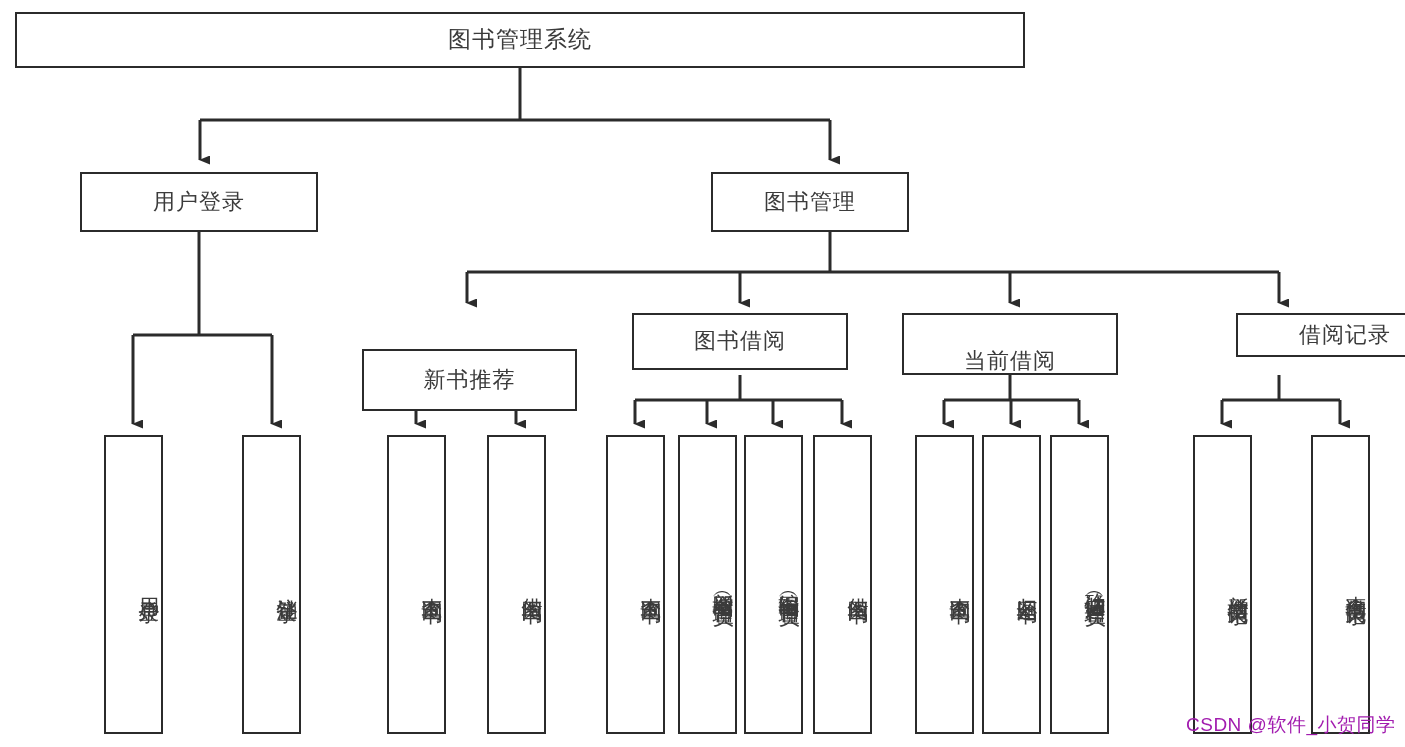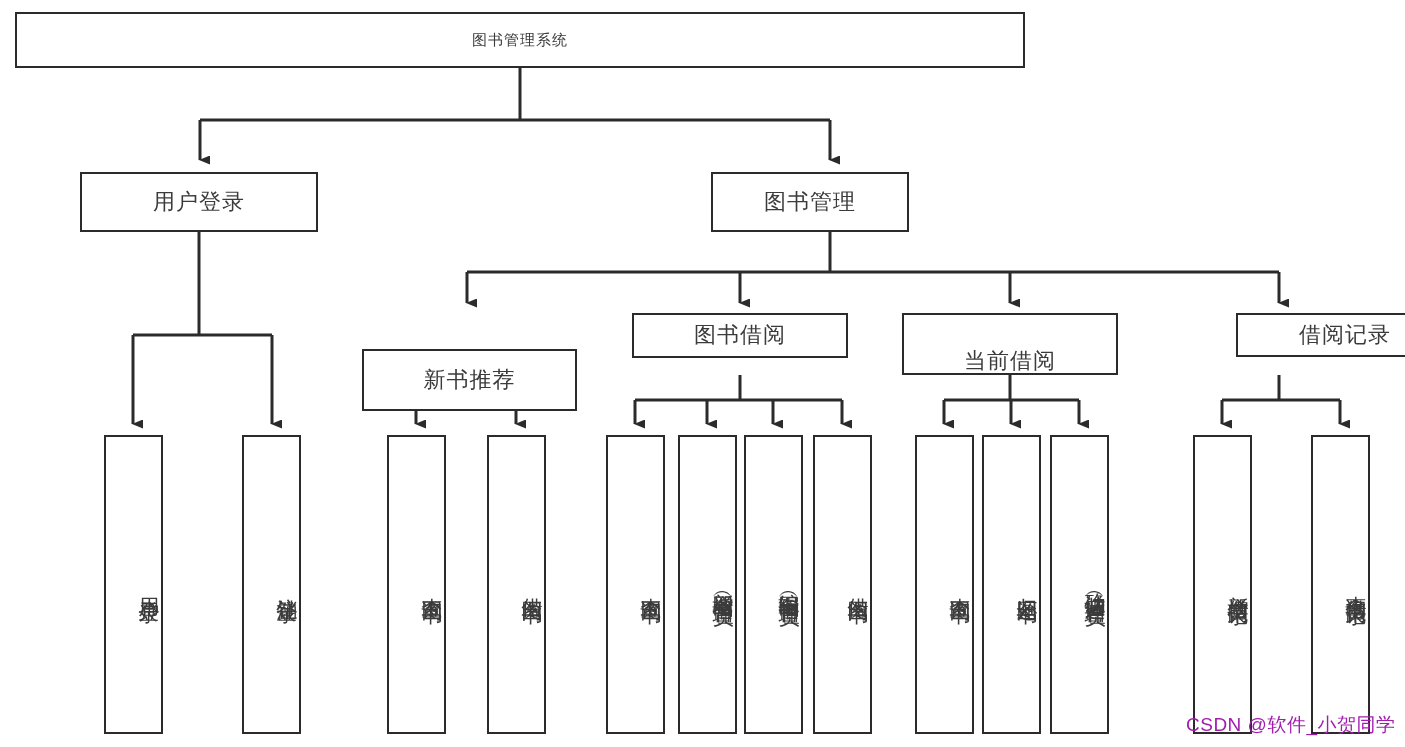--- a/index.html
+++ b/index.html
@@ -48,21 +48,21 @@
     padding: 10px 0;
     align-items: flex-start;
     justify-content: center;
   }
   .node.v .vlabel {
     writing-mode: vertical-rl;
     text-orientation: upright;
     line-height: 1.12;
     white-space: nowrap;
   }
-  .node.root { font-size: 15px; font-family: Liberation Serif, serif; }
+  .node.root { font-size: 23px; font-family: Liberation Serif, serif; }
   .watermark {
     position: absolute;
     left: 1186px;
     top: 712px;
     font-size: 19px;
     color: #a21caf;
     letter-spacing: 0.5px;
     white-space: nowrap;
     z-index: 3;
   }
@@ -134,21 +134,21 @@
   </div>
 
   <div class="node h" style="left:711px; top:172px; width:198px; height:60px;">
     <span>图书管理</span>
   </div>
 
   <div class="node h" style="left:362px; top:313px; width:215px; height:62px;margin-top:36px;">
     <span>新书推荐</span>
   </div>
 
-  <div class="node h" style="left:632px; top:313px; width:216px; height:45px;">
+  <div class="node h" style="left:632px; top:313px; width:216px; height:57px;">
     <span>图书借阅</span>
   </div>
 
   <div class="node h" style="left:902px; top:313px; width:216px; height:62px;align-items:flex-end;">
     <span>当前借阅</span>
   </div>
 
   <div class="node h" style="left:1236px; top:313px; width:218px; height:44px;">
     <span>借阅记录</span>
   </div>

